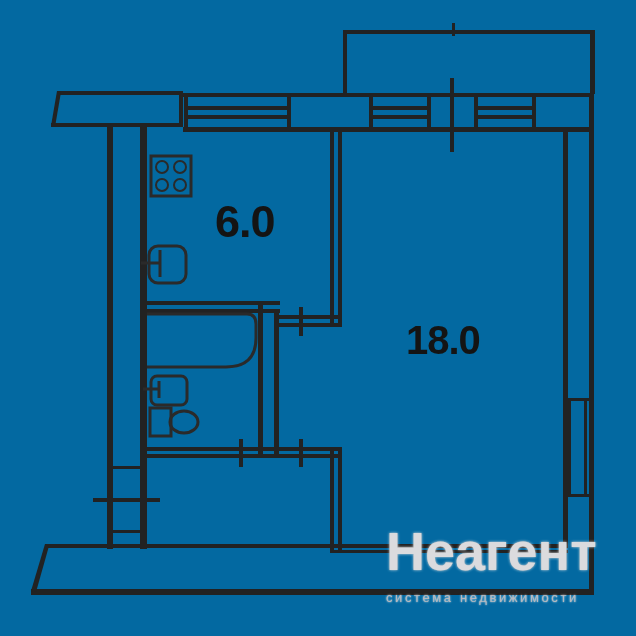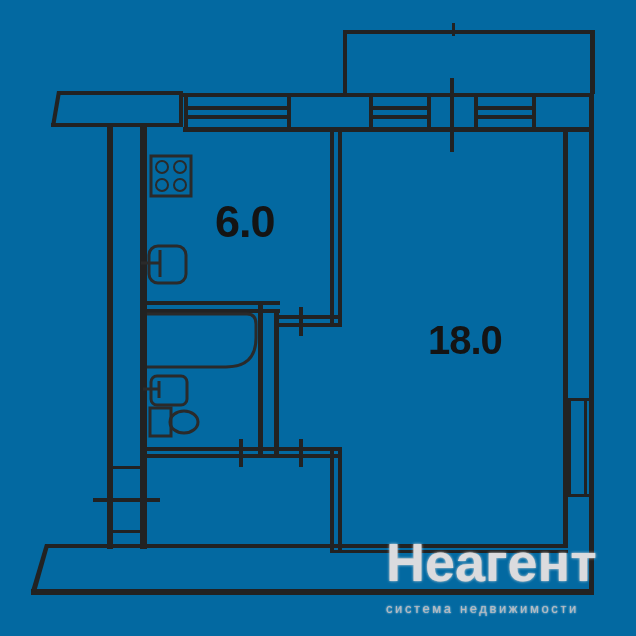--- a/index.html
+++ b/index.html
@@ -12,24 +12,24 @@
   }
   svg.plan{position:absolute;left:0;top:0;}
   .room-label{
     position:absolute;
     font-weight:bold;
     color:#141414;
     line-height:1;
     letter-spacing:-1px;
   }
   .label-kitchen{left:215px;top:199px;font-size:45px;}
-  .label-living{left:406px;top:320px;font-size:40px;margin-left:22px;}
+  .label-living{left:406px;top:320px;font-size:40px;}
   .watermark{
     position:absolute;
-    left:386px;top:535px;
+    left:386px;top:524px;
     width:250px;
     text-align:left;
     pointer-events:none;
   }
   .watermark-title{
     font-size:54px;
     font-weight:bold;
     line-height:1.0;
     color:rgba(228,228,230,0.88);
     text-shadow:0 0 1px rgba(150,150,152,0.9), 0 0 3px rgba(255,255,255,0.8);

